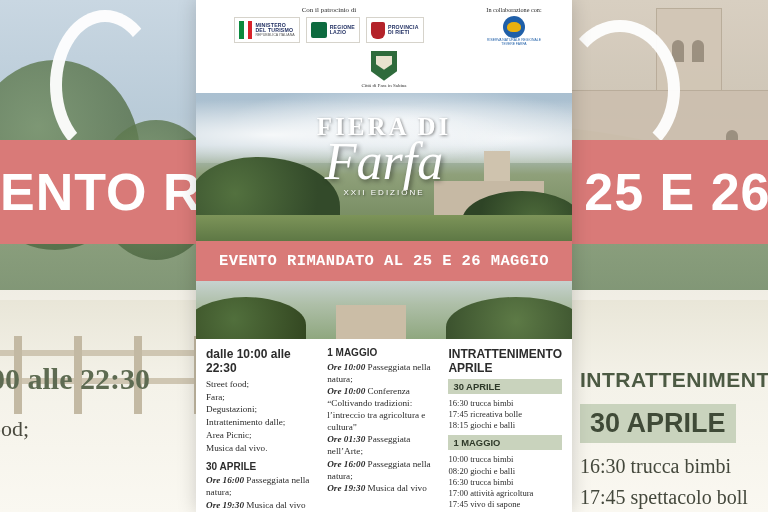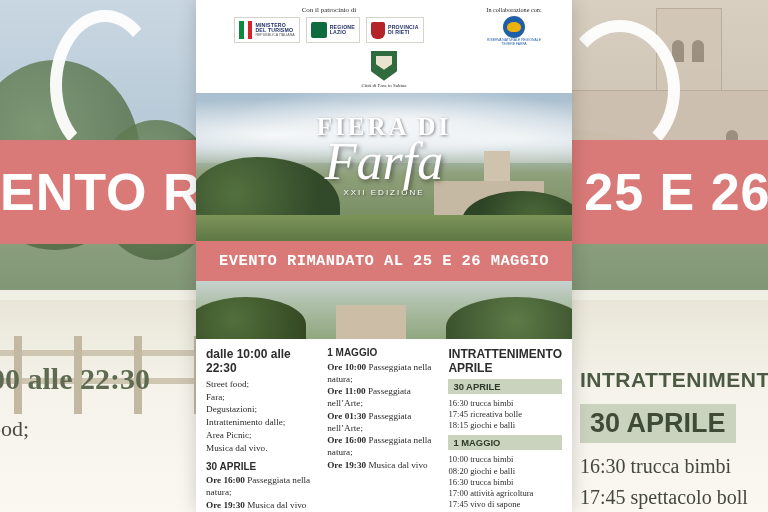--- a/index.html
+++ b/index.html
@@ -218,21 +218,21 @@
     display: flex; gap: 8px; padding: 8px 10px 0 10px;
     font-family: "Liberation Serif", serif;
   }
   .col { width: 33.33%; }
   .col-h {
     font-family: "Liberation Sans", sans-serif;
     font-weight: bold; font-size: 10px; color: #2c2c2c; margin-bottom: 4px;
   }
   .col-h.small { font-size: 12px; }
   .line-it { font-size: 9.2px; color: #2b2b2b; line-height: 1.28; margin-bottom: 1px; }
-  .line-it b { font-weight: bold; }
+  .line-it b { font-weight: bold; font-style: italic; }
   .sub-h {
     font-family: "Liberation Sans", sans-serif;
     font-weight: bold; font-size: 10px; color: #2c2c2c; margin: 7px 0 3px;
   }
   .green-badge {
     background: #c9d3bd; color: #2f3a2a;
     font-family: "Liberation Sans", sans-serif; font-weight: bold;
     font-size: 9.4px; padding: 2px 5px; display: block; margin: 4px 0 4px;
   }
   .kid-line { font-size: 8.6px; color: #2b2b2b; line-height: 1.3; }
@@ -410,22 +410,22 @@
       </div>
     </div>
 
     <div class="col">
       <div class="col-h">1 MAGGIO</div>
       <div class="line-it">
         <b>Ore 10:00</b>
         <span>Passeggiata nella natura;</span>
       </div>
       <div class="line-it">
-        <b>Ore 11:00</b>
-        <span>Passeggiata nell’Arte;</span>
+        <b>Ore 10:00</b>
+        <span>Conferenza “Coltivando tradizioni: l’intreccio tra agricoltura e cultura”</span>
       </div>
       <div class="line-it">
         <b>Ore 01:30</b>
         <span>Passeggiata nell’Arte;</span>
       </div>
       <div class="line-it">
         <b>Ore 16:00</b>
         <span>Passeggiata nella natura;</span>
       </div>
       <div class="line-it">

